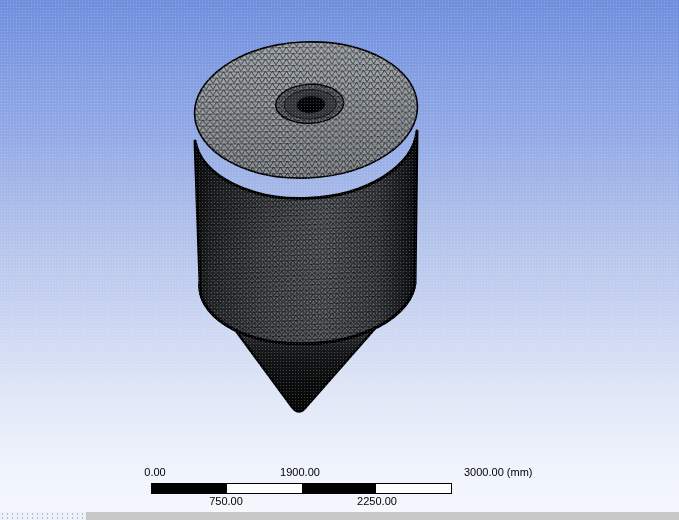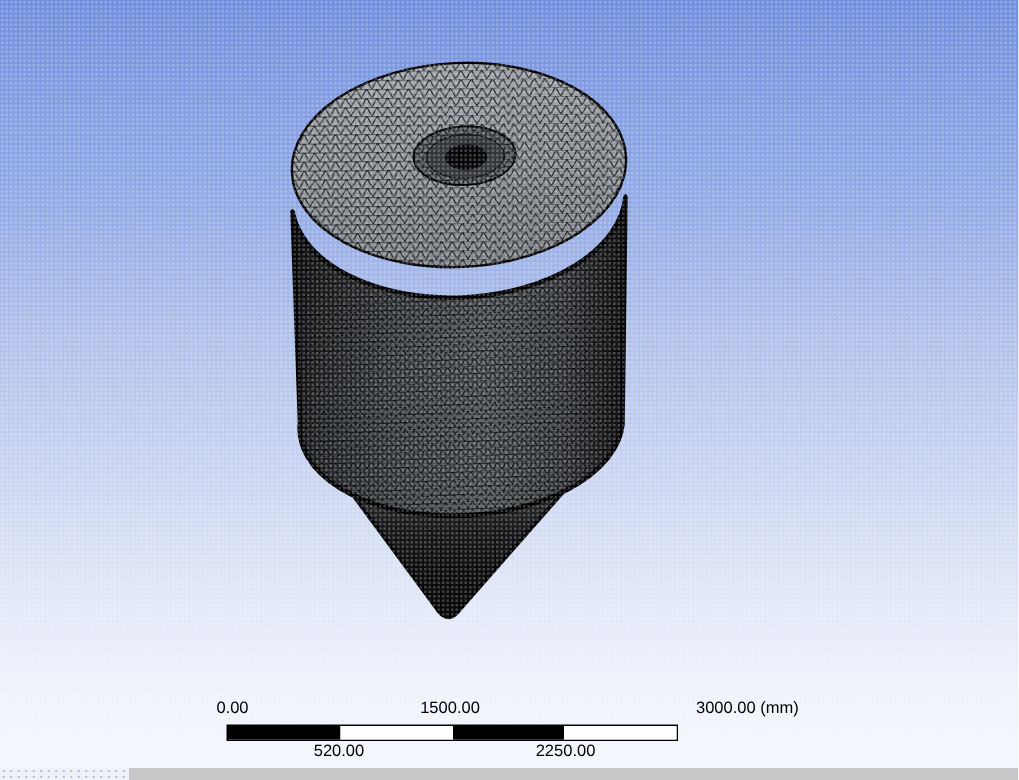--- a/index.html
+++ b/index.html
@@ -147,31 +147,31 @@
     <g transform="rotate(-2.6 306 110)">
       <ellipse cx="310" cy="104" rx="34" ry="19.5" fill="#5d6267" stroke="#000" stroke-width="1.4"></ellipse>
       <ellipse cx="310" cy="104" rx="34" ry="19.5" fill="url(#meshSide)"></ellipse>
       <ellipse cx="310.5" cy="104.5" rx="26" ry="14.5" fill="#33373b" stroke="rgba(0,0,0,0.7)" stroke-width="1"></ellipse>
       <ellipse cx="313" cy="101.5" rx="15" ry="8.5" fill="#2c3034"></ellipse>
       <ellipse cx="311" cy="105" rx="14" ry="8.5" fill="#040506"></ellipse>
     </g>
   </svg>
 
   <div class="ruler-label centered" style="left:155px; top:467px;">0.00</div>
-  <div class="ruler-label centered" style="left:300px; top:467px;">1500.00</div>
+  <div class="ruler-label centered" style="left:300px; top:467px;">1900.00</div>
   <div class="ruler-label" style="left:433px; top:467px;margin-left:31px;">3000.00 (mm)</div>
 
   <div class="ruler-bar">
     <div class="ruler-seg" style="background:#000;"></div>
     <div class="ruler-seg" style="background:#fff;"></div>
     <div class="ruler-seg" style="background:#000;"></div>
     <div class="ruler-seg" style="background:#fff;"></div>
   </div>
 
-  <div class="ruler-label centered" style="left:226px; top:496px;">520.00</div>
+  <div class="ruler-label centered" style="left:226px; top:496px;">750.00</div>
   <div class="ruler-label centered" style="left:377px; top:496px;">2250.00</div>
 
   <div class="bottom-strip">
     <div class="strip-left"></div>
     <div class="strip-right"></div>
   </div>
 
 </div>
 
 </body></html>

